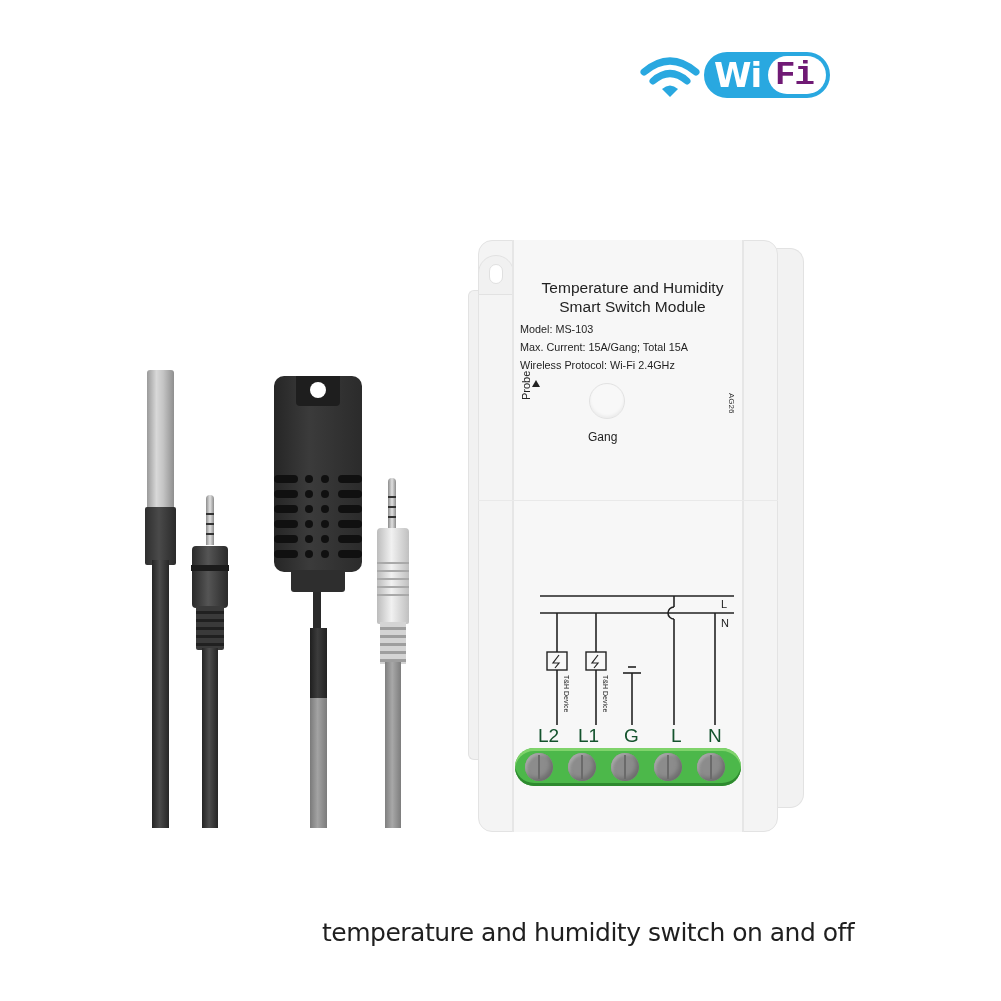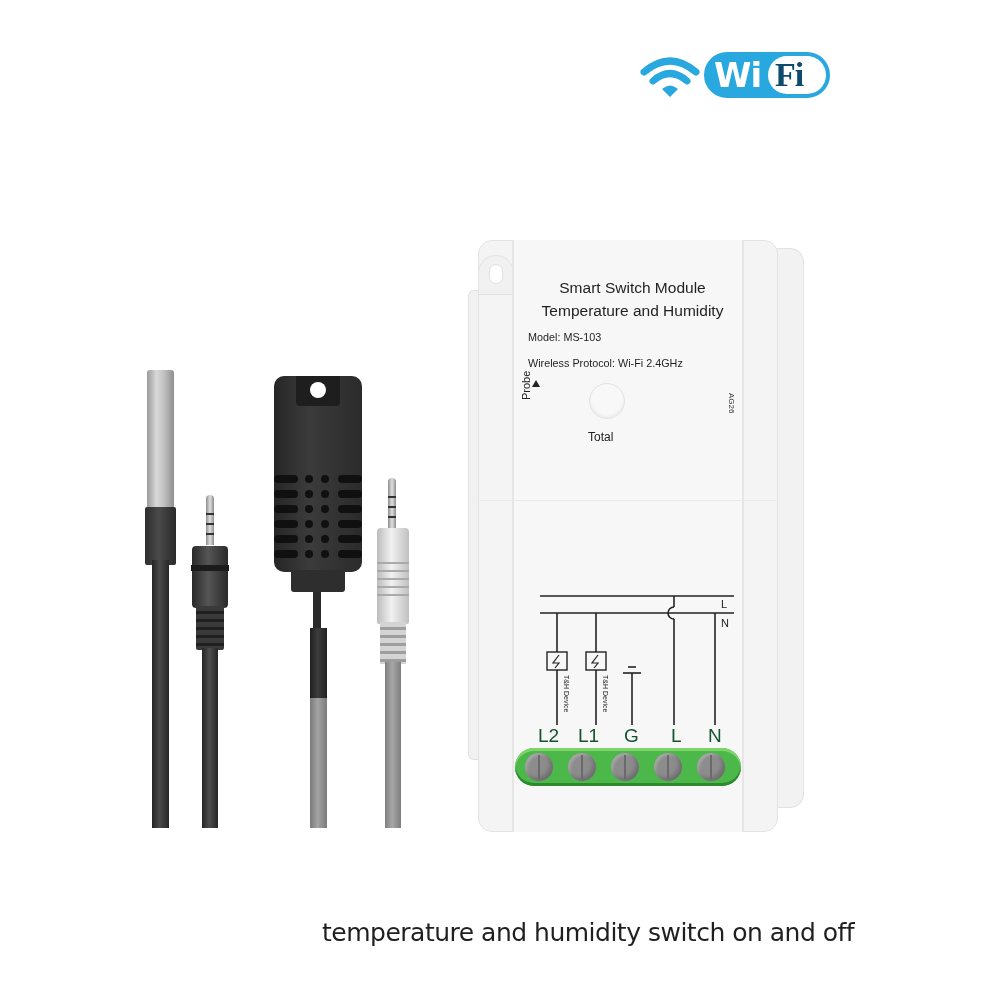--- a/index.html
+++ b/index.html
@@ -4,32 +4,32 @@
 <style>
   html,body{margin:0;padding:0;background:#ffffff;}
   body{width:1001px;height:1001px;position:relative;overflow:hidden;font-family:"Liberation Sans",sans-serif;}
   .abs{position:absolute;}
 
   
   .wifi-logo{left:640px;top:50px;width:195px;height:50px;}
   .wifi-badge{left:704px;top:52px;width:126px;height:46px;border:4px solid #29a8e0;border-radius:23px;background:#29a8e0;box-sizing:border-box;overflow:hidden;}
   .wifi-badge .wi{position:absolute;left:6px;top:0px;font-family:"DejaVu Sans",sans-serif;font-weight:bold;font-size:34px;line-height:38px;color:#ffffff;letter-spacing:-1px;}
   .wifi-badge .fi-bg{position:absolute;left:60px;top:0px;width:60px;height:38px;background:#ffffff;border-radius:19px;}
-  .wifi-badge .fi{position:absolute;left:67px;top:0px;font-family:Liberation Serif, serif;font-weight:bold;font-size:34px;line-height:38px;color:#0c4a6e;letter-spacing:-1px;}
+  .wifi-badge .fi{position:absolute;left:67px;top:0px;font-family:Liberation Mono, monospace;font-weight:bold;font-size:34px;line-height:38px;color:#701a75;letter-spacing:-1px;}
   .mod-main{left:478px;top:240px;width:300px;height:592px;background:#f4f4f4;border:1px solid #e3e3e3;border-radius:14px;box-sizing:border-box;}
   .mod-inner{left:512px;top:240px;width:232px;height:592px;background:#f7f7f7;border-left:2px solid #e6e6e6;border-right:2px solid #e6e6e6;box-sizing:border-box;}
   .mod-ear-left{left:468px;top:290px;width:20px;height:470px;background:#f1f1f1;border:1px solid #e2e2e2;border-right:none;border-radius:6px 0 0 6px;box-sizing:border-box;}
   .mod-tab{left:478px;top:255px;width:36px;height:40px;background:#f1f1f1;border:1px solid #e2e2e2;border-radius:18px 18px 0 0;box-sizing:border-box;}
   .mod-tab-hole{left:489px;top:264px;width:14px;height:20px;background:#ffffff;border:1px solid #e0e0e0;border-radius:7px;box-sizing:border-box;}
   .mod-ear-right{left:776px;top:248px;width:28px;height:560px;background:#f2f2f2;border:1px solid #e2e2e2;border-left:none;border-radius:0 14px 14px 0;box-sizing:border-box;}
   .mod-fold{left:478px;top:500px;width:300px;height:1px;background:#e9e9e9;}
 
   .label-block{left:520px;top:278px;width:225px;color:#1f1f1f;}
   .label-title{font-size:15.5px;line-height:19px;text-align:center;margin:0;}
-  .label-spec{font-size:10.8px;line-height:18px;margin:8px;white-space:nowrap;}
+  .label-spec{font-size:10.8px;line-height:18px;margin:0;white-space:nowrap;}
 
   .reset-btn{left:589px;top:383px;width:36px;height:36px;border-radius:50%;background:#f8f8f8;border:1px solid #e2e2e2;box-shadow:inset 0 -2px 3px rgba(0,0,0,0.05);box-sizing:border-box;}
   .reset-label{left:588px;top:430px;font-size:12px;color:#222;}
   .probe-label{left:520px;top:400px;transform:rotate(-90deg);transform-origin:0 0;font-size:11px;color:#222;white-space:nowrap;}
   .probe-arrow{left:532px;top:380px;width:0;height:0;border-left:4px solid transparent;border-right:4px solid transparent;border-bottom:7px solid #222;}
   .ag-code{left:736px;top:393px;transform:rotate(90deg);transform-origin:0 0;font-size:8px;color:#333;white-space:nowrap;}
 
   
   .wiring{left:520px;top:575px;width:240px;height:180px;}
 
@@ -148,32 +148,33 @@
 
 <div class="abs mod-ear-right"></div>
 <div class="abs mod-ear-left"></div>
 <div class="abs mod-main"></div>
 <div class="abs mod-tab"></div>
 <div class="abs mod-tab-hole"></div>
 <div class="abs mod-inner"></div>
 <div class="abs mod-fold"></div>
 
 <div class="abs label-block">
+  <p class="label-title">Temperature and Humidity</p>
   <p class="label-title" style="margin-bottom:4px">Smart Switch Module</p>
-  <p class="label-title">Temperature and Humidity</p>
   <p class="label-spec">Model: MS-103</p>
+  <p class="label-spec">Max. Current: 15A/Gang; Total 15A</p>
   <p class="label-spec">Wireless Protocol: Wi-Fi 2.4GHz</p>
 </div>
 
 <div class="abs probe-arrow"></div>
 <div class="abs probe-label">Probe</div>
 <div class="abs ag-code">AG26</div>
 
 <div class="abs reset-btn"></div>
-<div class="abs reset-label">Total</div>
+<div class="abs reset-label">Gang</div>
 
 <svg class="abs wiring" width="240" height="180" viewBox="0 0 240 180">
 
   <line x1="20" y1="21" x2="214" y2="21" stroke="#222" stroke-width="1.6"></line>
 
   <line x1="20" y1="38" x2="214" y2="38" stroke="#222" stroke-width="1.6"></line>
 
   <line x1="37" y1="38" x2="37" y2="77" stroke="#222" stroke-width="1.6"></line>
   <rect x="27" y="77" width="20" height="18" fill="none" stroke="#222" stroke-width="1.4"></rect>
   <path d="M39 80 L33 88 L39 88 L35 93" stroke="#222" stroke-width="1.2" fill="none"></path>

